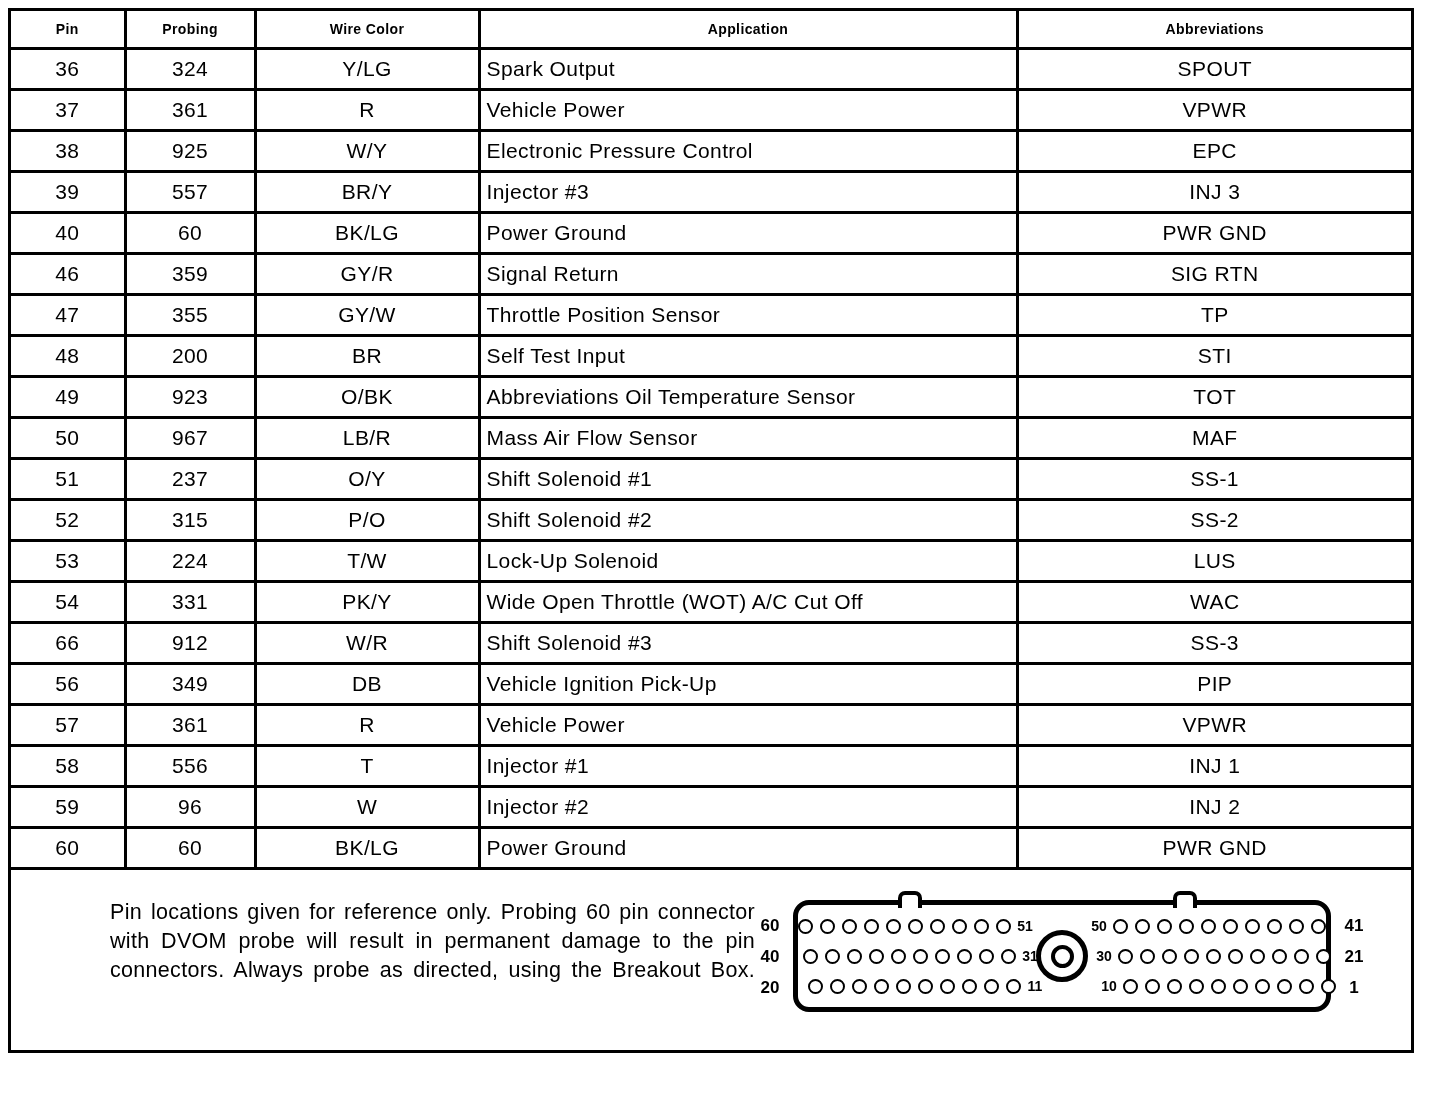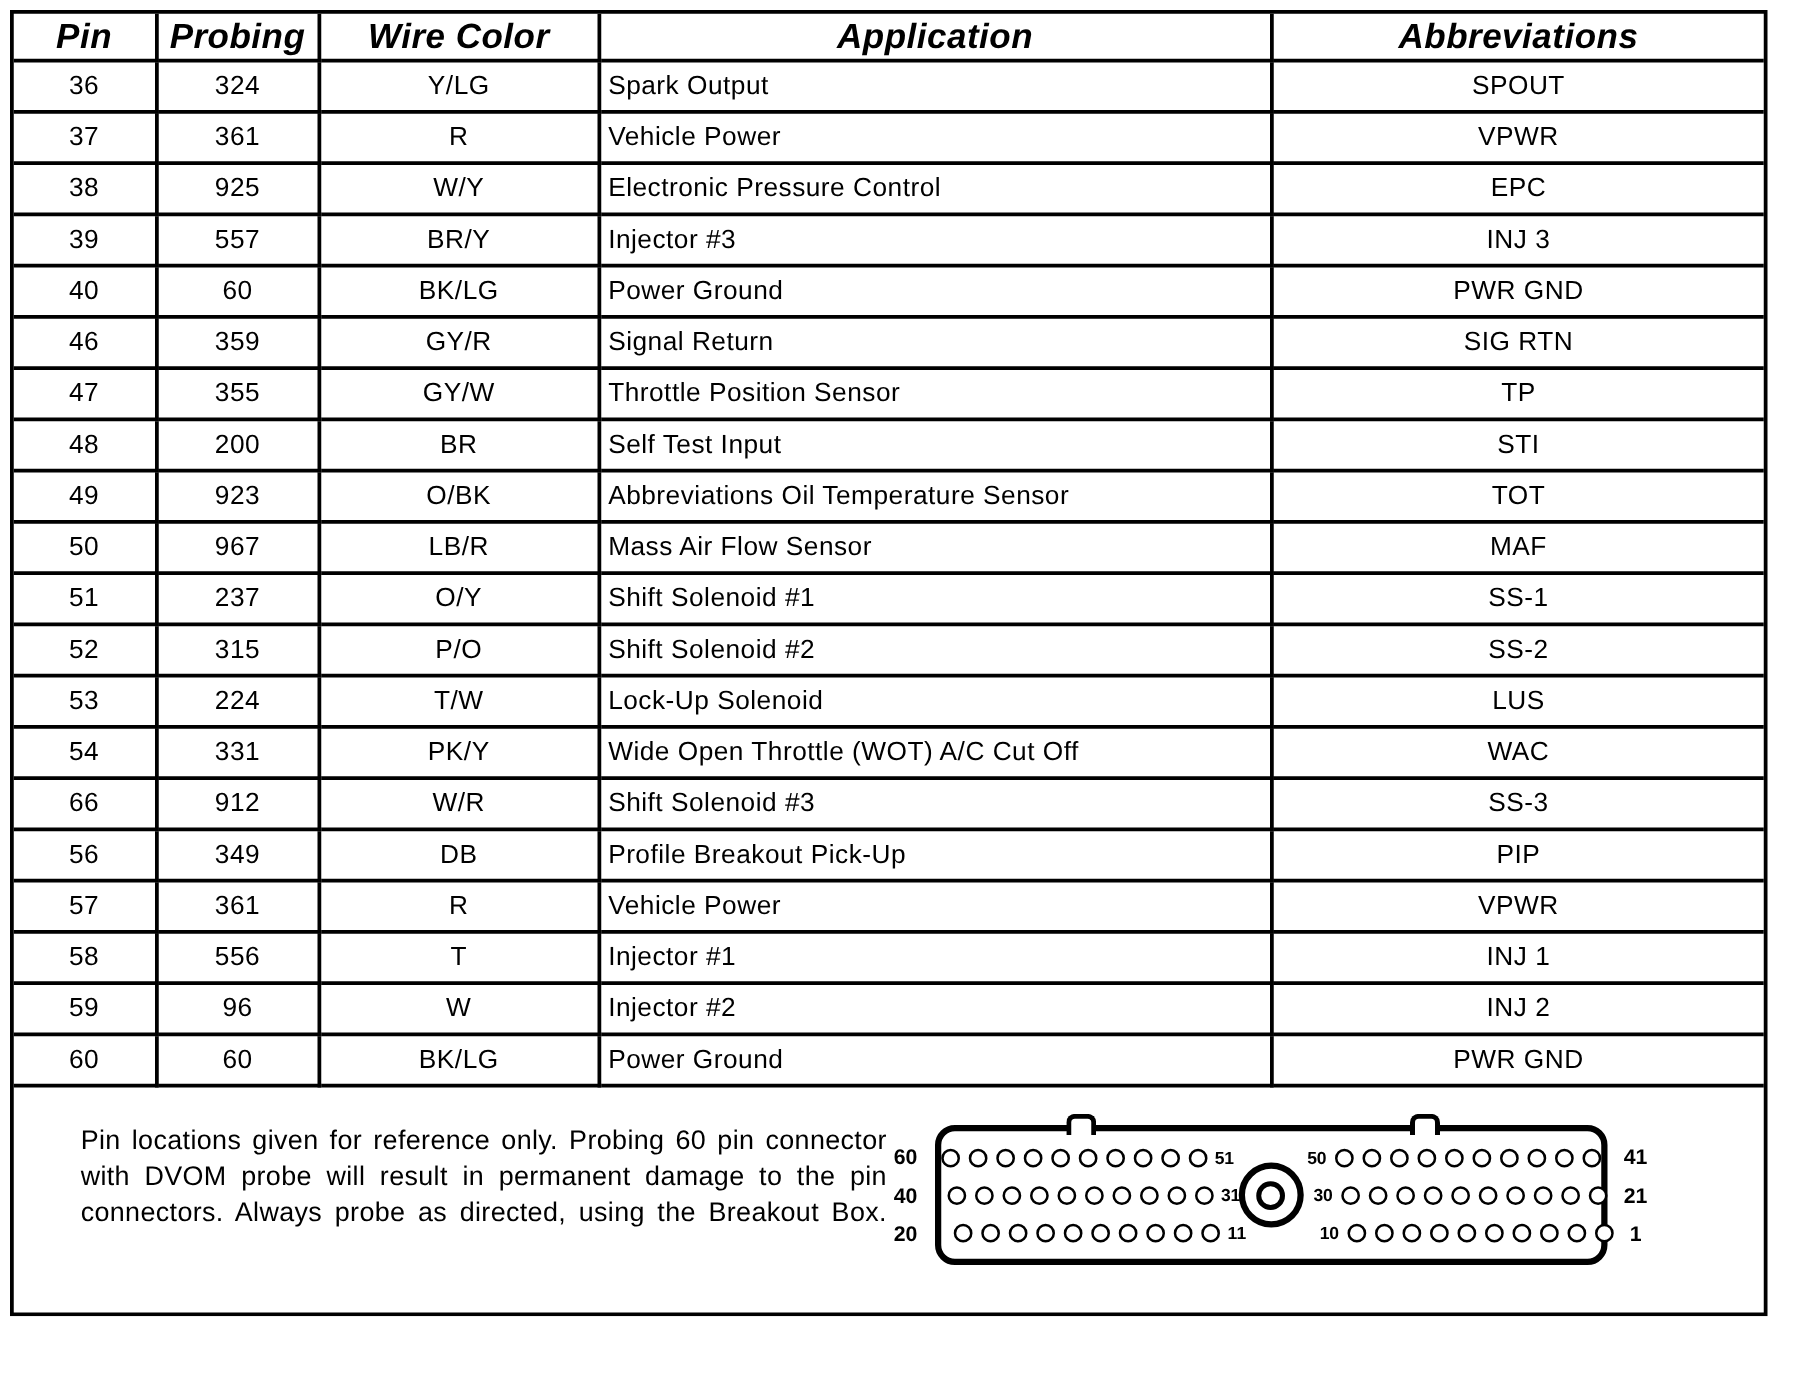--- a/index.html
+++ b/index.html
@@ -26,36 +26,35 @@
     height:38px;
     font-size:21px;
     letter-spacing:0.4px;
     padding:0 6px;
     text-align:center;
     white-space:nowrap;
     overflow:hidden;
   }
   table.pinout th{
     font-weight:bold;
-    font-size:28px;
+    font-size:14px;
     height:36px;
-    font-style:italic;
   }
   table.pinout td.c3{
     text-align:left;
   }
   
   table.pinout tr > *:first-child{border-left:none;}
   table.pinout tr > *:last-child{border-right:none;}
   table.pinout thead tr > *{border-top:none;}
   
   .footer{
     display:flex;
     align-items:center;
-    justify-content:center;
+    justify-content:flex-end;
     padding:28px 30px 36px 8px;
   }
   .note{
     width:645px;
     font-size:21.5px;
     line-height:29px;
     text-align:justify;
     letter-spacing:0.3px;
   }
   .note::after{content:"";display:inline-block;width:100%;}
@@ -268,21 +267,21 @@
           <td class="c0">66</td>
           <td class="c1">912</td>
           <td class="c2">W/R</td>
           <td class="c3">Shift Solenoid #3</td>
           <td class="c4">SS-3</td>
         </tr>
         <tr>
           <td class="c0">56</td>
           <td class="c1">349</td>
           <td class="c2">DB</td>
-          <td class="c3">Profile Breakout Pick-Up</td>
+          <td class="c3">Vehicle Ignition Pick-Up</td>
           <td class="c4">PIP</td>
         </tr>
         <tr>
           <td class="c0">57</td>
           <td class="c1">361</td>
           <td class="c2">R</td>
           <td class="c3">Vehicle Power</td>
           <td class="c4">VPWR</td>
         </tr>
         <tr>

